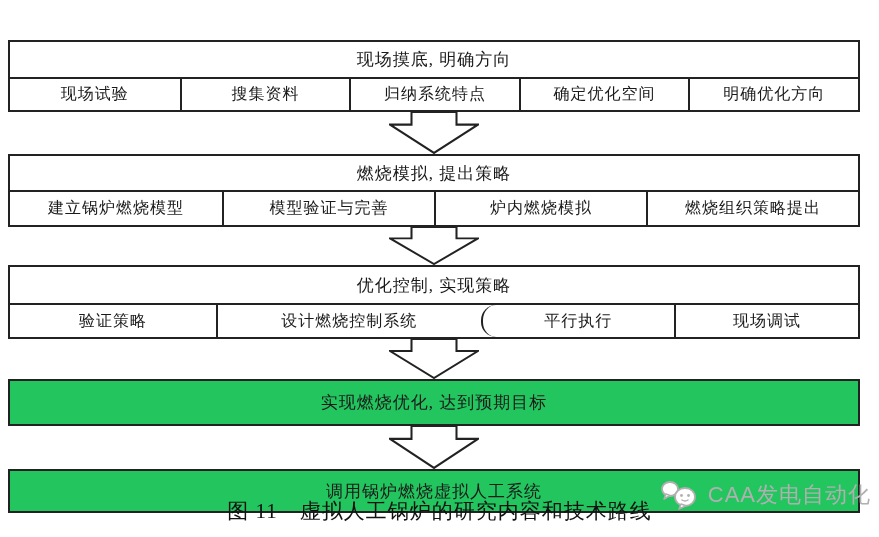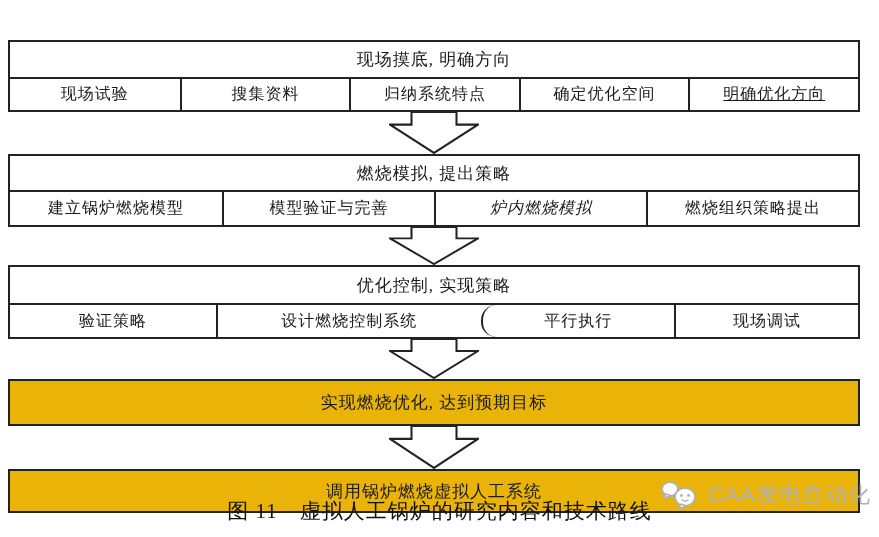--- a/index.html
+++ b/index.html
@@ -24,21 +24,21 @@
   .h1 .stage-header{height:35px;}
   .h1 .stage-cells{height:33px;}
   .h2 .stage-header{height:34px;}
   .h2 .stage-cells{height:35px;}
   .h3 .stage-header{height:36px;}
   .h3 .stage-cells{height:34px;}
   .arrow-gap{display:flex;justify-content:center;align-items:stretch;}
   .arrow-gap svg{display:block;}
   .g1{height:42px;} .g2{height:38px;} .g3{height:40px;} .g4{height:43px;}
   .result-box{
-    border:2px solid #222;background:#eab308;box-sizing:border-box;
+    border:2px solid #222;background:#22c55e;box-sizing:border-box;
     display:flex;align-items:center;justify-content:center;
     font-size:17px;letter-spacing:1px;
   }
   .r1{height:47px;} .r2{height:44px;}
   .caption{
     position:absolute;left:0;top:497px;width:879px;
     text-align:center;font-size:21px;letter-spacing:1px;color:#111;
   }
   .watermark{
     position:absolute;right:8px;top:480px;
@@ -55,36 +55,36 @@
 
   <div class="flow-col">
 
     <div class="stage h1">
       <div class="stage-header">现场摸底, 明确方向</div>
       <div class="stage-cells">
         <div class="stage-cell" style="flex:0 0 20%;">现场试验</div>
         <div class="stage-cell" style="flex:0 0 20%;">搜集资料</div>
         <div class="stage-cell" style="flex:0 0 20%;">归纳系统特点</div>
         <div class="stage-cell" style="flex:0 0 20%;">确定优化空间</div>
-        <div class="stage-cell" style="flex:1 1 auto;text-decoration:underline;">明确优化方向</div>
+        <div class="stage-cell" style="flex:1 1 auto;">明确优化方向</div>
       </div>
     </div>
 
     <div class="arrow-gap g1">
       <svg width="90" height="100%" viewBox="0 0 88 40" preserveAspectRatio="none">
         <polygon points="22,0 66,0 66,12 87,12 44,39 1,12 22,12" fill="#ffffff" stroke="#222" stroke-width="2"></polygon>
       </svg>
     </div>
 
     <div class="stage h2">
       <div class="stage-header">燃烧模拟, 提出策略</div>
       <div class="stage-cells">
         <div class="stage-cell" style="flex:0 0 25%;">建立锅炉燃烧模型</div>
         <div class="stage-cell" style="flex:0 0 25%;">模型验证与完善</div>
-        <div class="stage-cell" style="flex:0 0 25%;font-style:italic;">炉内燃烧模拟</div>
+        <div class="stage-cell" style="flex:0 0 25%;">炉内燃烧模拟</div>
         <div class="stage-cell" style="flex:1 1 auto;">燃烧组织策略提出</div>
       </div>
     </div>
 
     <div class="arrow-gap g2">
       <svg width="90" height="100%" viewBox="0 0 88 40" preserveAspectRatio="none">
         <polygon points="22,0 66,0 66,12 87,12 44,39 1,12 22,12" fill="#ffffff" stroke="#222" stroke-width="2"></polygon>
       </svg>
     </div>
 

